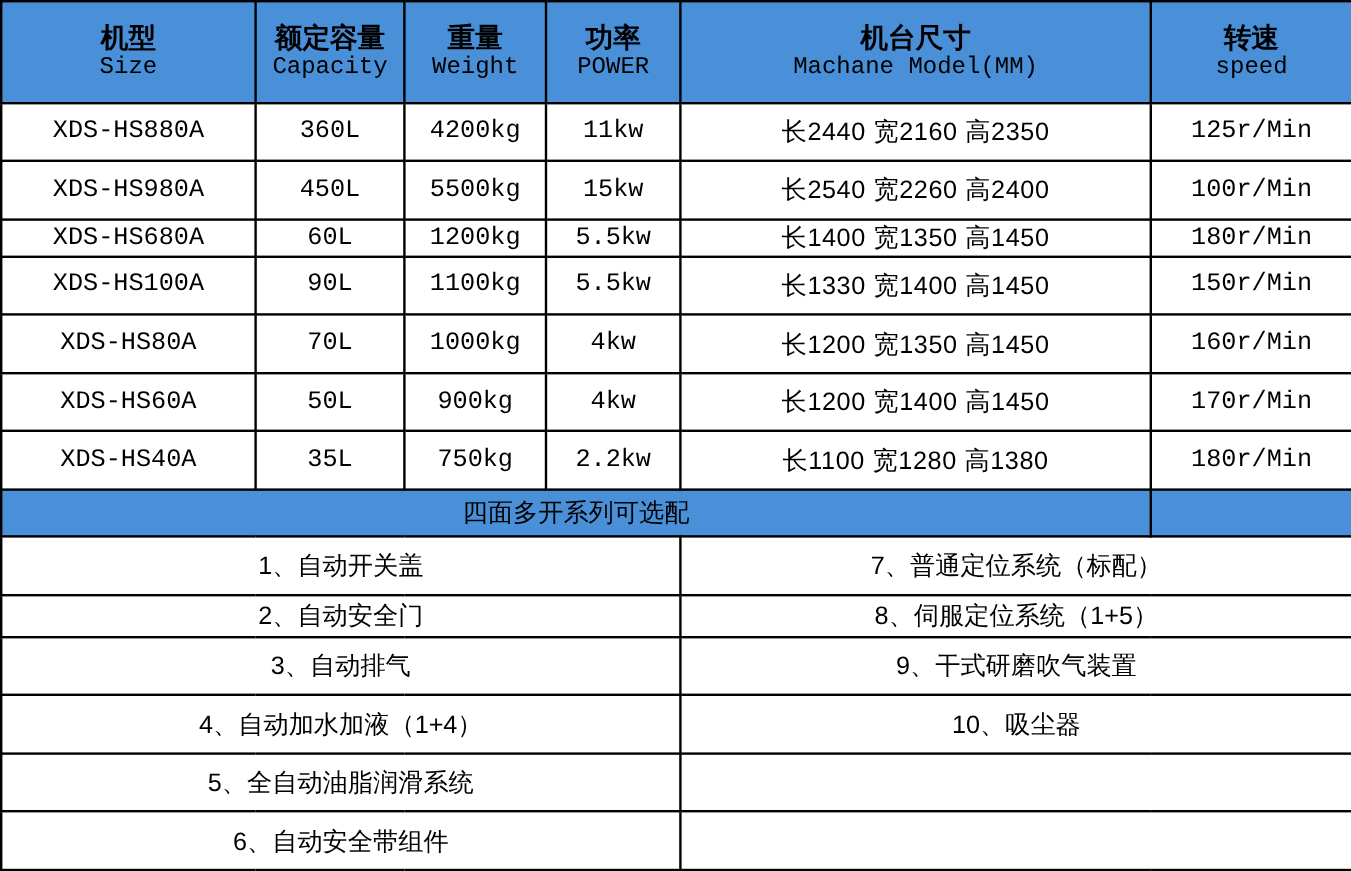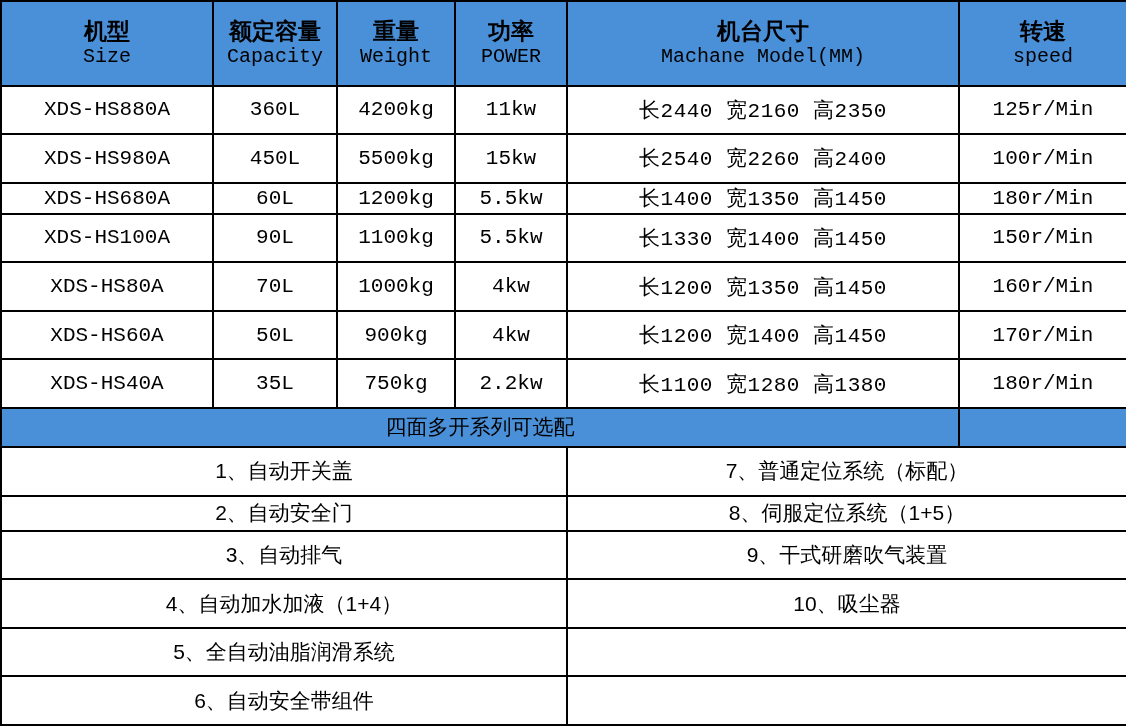--- a/index.html
+++ b/index.html
@@ -49,21 +49,21 @@
     font-family: "Liberation Mono", monospace;
     font-size: 20px;
     border-radius: 17px;
   }
   td.cjk {
     font-family: "Liberation Sans", sans-serif;
     font-size: 21px;
     margin-top: 16px;
   }
   td.dims {
-    font-family: Liberation Mono, monospace;
+    font-family: Liberation Sans, sans-serif;
     font-size: 21px;
     letter-spacing: 0.5px;
   }
   .banner {
     background: #4a90d9;
     font-size: 22px;
     font-weight: normal;
   }
   .banner-blank {
     background: #4a90d9;

